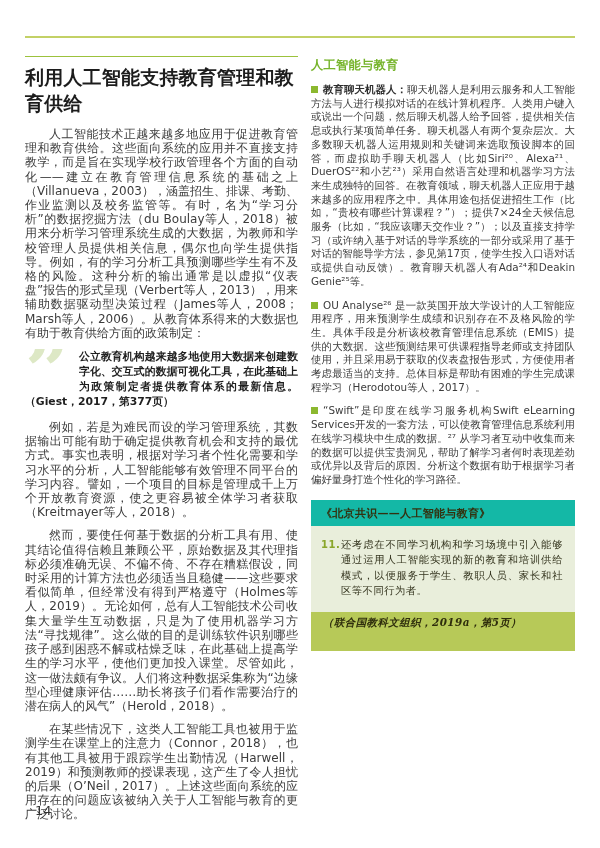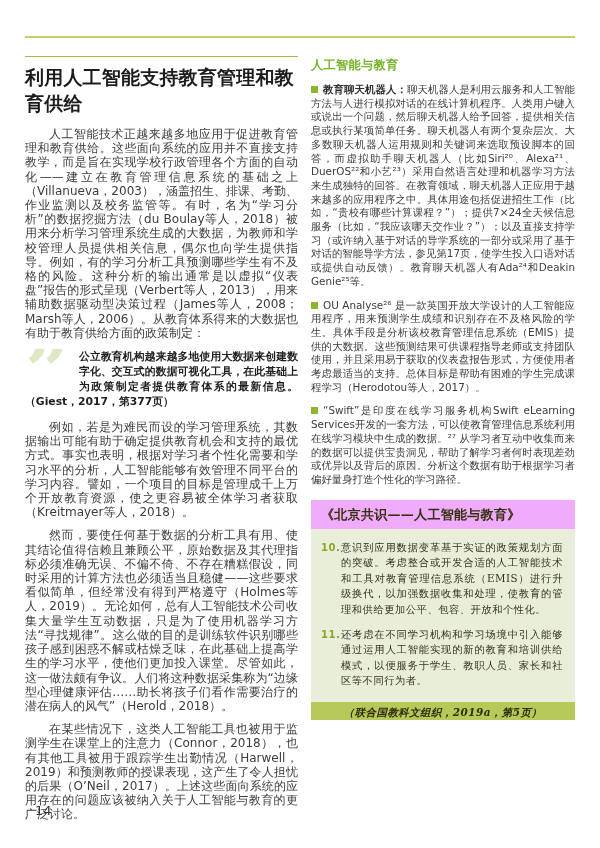--- a/index.html
+++ b/index.html
@@ -36,36 +36,36 @@
   .right-heading{color:#76b42b;font-size:12.2px;font-weight:bold;margin:1px 0 9px;letter-spacing:.3px;}
   .bullet{
     font-size:10.4px;line-height:13.7px;color:#3c3c3c;text-align:justify;margin:0 0 10px;
   }
   .bullet .sq{
     display:inline-block;width:7px;height:7px;background:#8cb82f;margin-right:5px;
   }
   .bullet .lead{font-weight:bold;color:#2e2e2e;}
   .callout{margin-top:13px;}
   .callout-header{
-    background:#f0abfc;color:#33310f;font-weight:bold;font-size:13px;
+    background:#14b8a6;color:#33310f;font-weight:bold;font-size:11px;
     padding:6px 10px 5px;letter-spacing:.3px;
   }
   .callout-body{background:#e9eedb;padding:11px 12px 4px 10px;}
   .callout-item{
     display:flex;font-family:"DejaVu Serif","Liberation Serif",serif;
     font-size:10.3px;line-height:15.6px;color:#35351f;text-align:justify;margin-bottom:9px;
     letter-spacing:.5px;
   }
   .callout-item .num{
     color:#8aa62b;font-weight:bold;width:20px;flex:none;
     font-family:"DejaVu Sans",sans-serif;font-size:10px;
   }
   .callout-item .itm-text{flex:1;min-width:0;}
   .callout-footer{
-    background:#b7c958;padding:4px 12px 0;text-align:center;
+    background:#b7c958;padding:4px 12px 21px;text-align:left;
     font-family:"DejaVu Serif","Liberation Serif",serif;font-style:italic;font-weight:bold;
     font-size:10.4px;color:#2e2d0c;letter-spacing:.5px;
   }
   .page-number{position:absolute;left:35px;bottom:30px;font-size:13px;color:#333;}
 </style>
 </head>
 <body>
 
 <div class="page">
 
@@ -95,24 +95,20 @@
       <p class="bullet"><span class="sq"></span><span class="lead">教育聊天机器人：</span><span>聊天机器人是利用云服务和人工智能方法与人进行模拟对话的在线计算机程序。人类用户键入或说出一个问题，然后聊天机器人给予回答，提供相关信息或执行某项简单任务。聊天机器人有两个复杂层次。大多数聊天机器人运用规则和关键词来选取预设脚本的回答，而虚拟助手聊天机器人（比如Siri²⁰、Alexa²¹、DuerOS²²和小艺²³）采用自然语言处理和机器学习方法来生成独特的回答。在教育领域，聊天机器人正应用于越来越多的应用程序之中。具体用途包括促进招生工作（比如，“贵校有哪些计算课程？”）；提供7×24全天候信息服务（比如，“我应该哪天交作业？”）；以及直接支持学习（或许纳入基于对话的导学系统的一部分或采用了基于对话的智能导学方法，参见第17页，使学生投入口语对话或提供自动反馈）。教育聊天机器人有Ada²⁴和Deakin Genie²⁵等。</span></p>
 
       <p class="bullet"><span class="sq"></span><span class="lead"></span><span>OU Analyse²⁶ 是一款英国开放大学设计的人工智能应用程序，用来预测学生成绩和识别存在不及格风险的学生。具体手段是分析该校教育管理信息系统（EMIS）提供的大数据。这些预测结果可供课程指导老师或支持团队使用，并且采用易于获取的仪表盘报告形式，方便使用者考虑最适当的支持。总体目标是帮助有困难的学生完成课程学习（Herodotou等人，2017）。</span></p>
 
       <p class="bullet"><span class="sq"></span><span class="lead"></span><span>“Swift”是印度在线学习服务机构Swift eLearning Services开发的一套方法，可以使教育管理信息系统利用在线学习模块中生成的数据。²⁷ 从学习者互动中收集而来的数据可以提供宝贵洞见，帮助了解学习者何时表现差劲或优异以及背后的原因。分析这个数据有助于根据学习者偏好量身打造个性化的学习路径。</span></p>
 
       <div class="callout">
         <div class="callout-header">《北京共识——人工智能与教育》</div>
         <div class="callout-body">
           <div class="callout-item">
-            <span class="num">10.</span>
-            <span class="itm-text">意识到应用数据变革基于实证的政策规划方面的突破。考虑整合或开发合适的人工智能技术和工具对教育管理信息系统（EMIS）进行升级换代，以加强数据收集和处理，使教育的管理和供给更加公平、包容、开放和个性化。</span>
-          </div>
-          <div class="callout-item">
             <span class="num">11.</span>
             <span class="itm-text">还考虑在不同学习机构和学习场境中引入能够通过运用人工智能实现的新的教育和培训供给模式，以便服务于学生、教职人员、家长和社区等不同行为者。</span>
           </div>
         </div>
         <div class="callout-footer">（联合国教科文组织，2019a，第5页）</div>
       </div>
     </div>
 
   </div>
 

